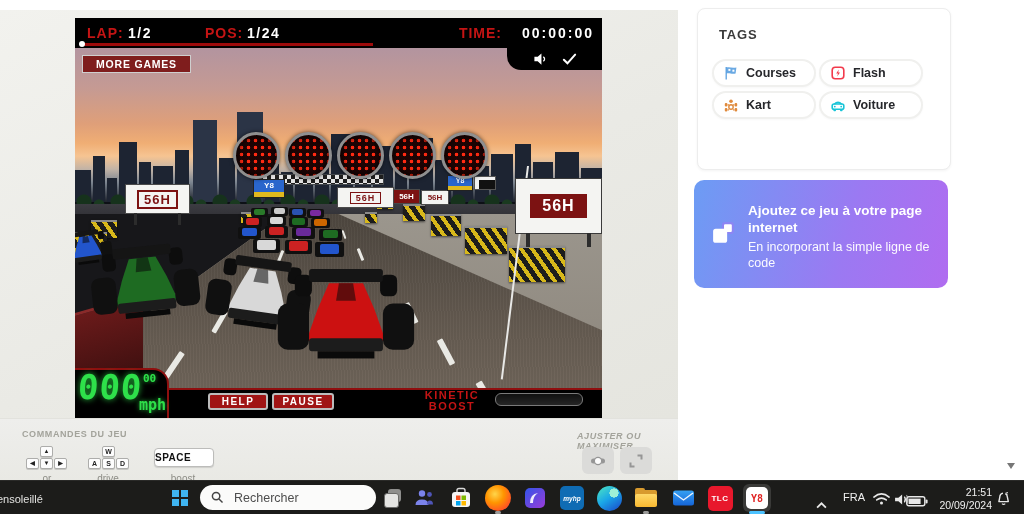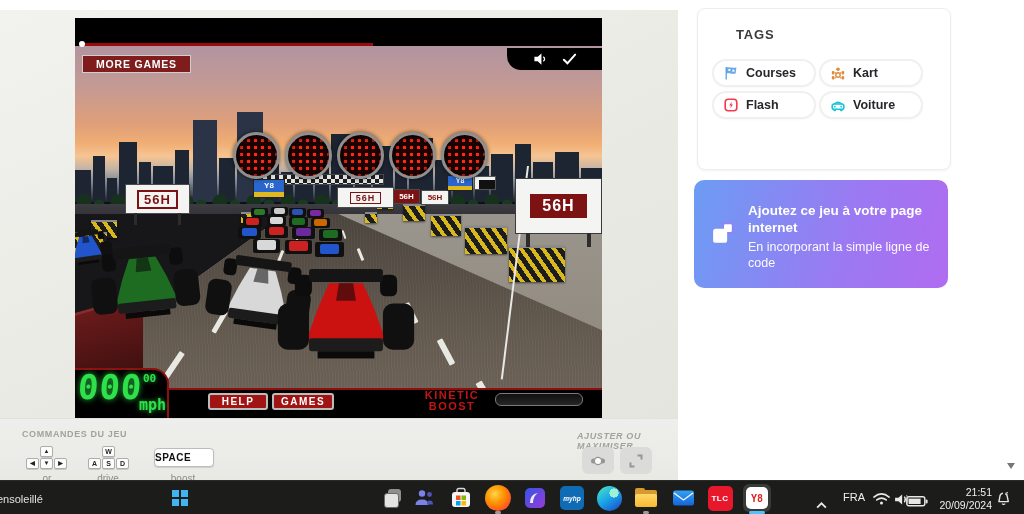--- a/index.html
+++ b/index.html
@@ -169,55 +169,55 @@
 </style>
 </head>
 <body>
 
 <div id="screen">
 
   <div class="abs play-bg"></div>
   <div class="abs right-panel">
 
     <div class="abs tags-card">
-      <div class="abs tags-title" style="left:21px;top:18px;margin-left:17px;">TAGS</div>
+      <div class="abs tags-title" style="left:21px;top:18px;">TAGS</div>
       <div class="abs tags-list" style="left:14px;top:50px;">
           <div class="tag-pill">
             <span style="display:inline-flex;">
               <svg width="16" height="16" viewBox="0 0 16 16">
       <line x1="3.2" y1="2" x2="3.2" y2="14.5" stroke="#5aa0e0" stroke-width="1.3"></line>
       <path d="M3.2 2.8 C6 1.6 9 3.4 13.4 2.4 L12.6 8.6 C8.6 9.4 6 7.6 3.2 8.6 Z" fill="#5aa0e0" opacity=".9"></path>
       <rect x="5.4" y="3.9" width="2" height="2" fill="#fff"></rect>
                 <rect x="9.4" y="4.7" width="2" height="2" fill="#fff"></rect>
               </svg>
             </span>
                  <span class="lb">Courses</span>
+          </div>
+          <div class="tag-pill">
+            <span style="display:inline-flex;">
+              <svg width="16" height="16" viewBox="0 0 16 16">
+      <rect x="2.2" y="2.2" width="11.6" height="11.6" rx="3" fill="none" stroke="#f23a4c" stroke-width="1.6"></rect>
+      <path d="M8.8 4.4 L6.2 8.6 H8 L7.2 11.6 L10 7.4 H8.2 Z" fill="#f23a4c"></path>
+              </svg>
+            </span>
+                 <span class="lb">Flash</span>
           </div>
           <div class="tag-pill">
             <span style="display:inline-flex;">
               <svg width="16" height="16" viewBox="0 0 16 16">
       <circle cx="8" cy="4.3" r="1.8" fill="#e08a3c"></circle>
       <rect x="1.8" y="6" width="2.6" height="3.6" rx="1" fill="#e08a3c"></rect>
                 <rect x="11.6" y="6" width="2.6" height="3.6" rx="1" fill="#e08a3c"></rect>
       <rect x="1.8" y="11" width="2.6" height="3.6" rx="1" fill="#e08a3c"></rect>
                 <rect x="11.6" y="11" width="2.6" height="3.6" rx="1" fill="#e08a3c"></rect>
       <circle cx="8" cy="10" r="2.2" fill="none" stroke="#e08a3c" stroke-width="1.4"></circle>
       <path d="M4.6 7.8 H6 M10 7.8 H11.4 M4.6 12.8 H6 M10 12.8 H11.4" stroke="#e08a3c" stroke-width="1.2"></path>
               </svg>
             </span>
                  <span class="lb">Kart</span>
-          </div>
-          <div class="tag-pill">
-            <span style="display:inline-flex;">
-              <svg width="16" height="16" viewBox="0 0 16 16">
-      <rect x="2.2" y="2.2" width="11.6" height="11.6" rx="3" fill="none" stroke="#f23a4c" stroke-width="1.6"></rect>
-      <path d="M8.8 4.4 L6.2 8.6 H8 L7.2 11.6 L10 7.4 H8.2 Z" fill="#f23a4c"></path>
-              </svg>
-            </span>
-                 <span class="lb">Flash</span>
           </div>
           <div class="tag-pill">
             <span style="display:inline-flex;">
               <svg width="16" height="16" viewBox="0 0 16 16">
       <path d="M4.2 7.2 Q8 3.4 11.8 7.2" fill="none" stroke="#18c5d8" stroke-width="1.6"></path>
       <rect x="2.2" y="7" width="11.6" height="5.2" rx="1.8" fill="none" stroke="#18c5d8" stroke-width="1.6"></rect>
       <circle cx="4.8" cy="9.6" r=".9" fill="#18c5d8"></circle>
                 <circle cx="11.2" cy="9.6" r=".9" fill="#18c5d8"></circle>
       <rect x="3.4" y="12.4" width="2.6" height="1.8" rx=".8" fill="#18c5d8"></rect>
                 <rect x="10" y="12.4" width="2.6" height="1.8" rx=".8" fill="#18c5d8"></rect>
@@ -434,20 +434,28 @@
       </div>
 
     <div class="abs lights-row" id="lights">
         <div class="start-light"></div>
         <div class="start-light"></div>
         <div class="start-light"></div>
         <div class="start-light"></div>
         <div class="start-light"></div>
       </div>
 
+    <div class="abs hud-top">
+      <span class="abs hud-lab" style="left:12px;top:7px;">LAP:</span>
+      <span class="abs hud-val" style="left:53px;top:7px;">1/2</span>
+      <span class="abs hud-lab" style="left:130px;top:7px;">POS:</span>
+      <span class="abs hud-val" style="left:172px;top:7px;">1/24</span>
+      <span class="abs hud-lab" style="right:100px;top:7px;">TIME:</span>
+      <span class="abs hud-val" style="right:8px;top:7px;letter-spacing:2px;">00:00:00</span>
+    </div>
     <div class="abs hud-progress"></div>
     <div class="abs hud-dot"></div>
     <div class="abs more-games">MORE GAMES</div>
     <div class="abs sound-tab">
       <span style="display:inline-flex;">
         <svg width="15" height="14" viewBox="0 0 16 14">
           <path d="M1.5 4.5 H5 L9 1 V13 L5 9.5 H1.5 Z" fill="#fff"></path>
           <path d="M11 4.5 C12.8 6 12.8 8 11 9.5" stroke="#fff" stroke-width="1.4" fill="none"></path>
         </svg>
       </span>
@@ -457,21 +465,21 @@
         </svg>
       </span>
     </div>
 
     <div class="abs hud-bar"></div>
     <div class="abs speedo-box"></div>
     <div class="abs speed-main">000</div>
     <div class="abs speed-dec">00</div>
     <div class="abs speed-unit">mph</div>
     <div class="game-btn" style="left:133px;top:375px;width:56px;height:13px;">HELP</div>
-    <div class="game-btn" style="left:197px;top:375px;width:58px;height:13px;">GAMES</div>
+    <div class="game-btn" style="left:197px;top:375px;width:58px;height:13px;">PAUSE</div>
     <div class="abs boost-label">
       <span>KINETIC</span><br>
       <span>BOOST</span>
     </div>
     <div class="abs boost-bar"></div>
   </div>
 
   <div class="abs controls-strip">
     <div class="strip-title" style="left:22px;top:10px;">COMMANDES DU JEU</div>
 
@@ -507,20 +515,27 @@
 
   <div class="abs" style="left:1007px;top:463px;width:0;height:0;border-left:4px solid transparent;border-right:4px solid transparent;border-top:6px solid #777;"></div>
 
   <div class="abs taskbar">
     <div class="abs tb-weather">ensoleillé</div>
     <div class="abs tb-start">
       <div></div>
         <div></div>
         <div></div>
         <div></div>
+    </div>
+    <div class="abs tb-search">
+      <svg width="13" height="13" viewBox="0 0 14 14">
+        <circle cx="5.5" cy="5.5" r="4" stroke="#444" stroke-width="1.6" fill="none"></circle>
+        <line x1="8.6" y1="8.6" x2="12.4" y2="12.4" stroke="#444" stroke-width="1.6"></line>
+      </svg>
+      <input type="text" placeholder="Rechercher" style="">
     </div>
     <div class="abs tb-taskview">
       <div class="back"></div>
         <div class="front"></div>
     </div>
     <div class="abs tb-apps" id="tb-apps">
         <div class="tb-app">
           <svg width="24" height="20" viewBox="0 0 24 20">
       <circle cx="10" cy="5.5" r="3.2" fill="#7b83eb"></circle>
       <path d="M3.5 17 Q3.5 11.5 10 11.5 Q16.5 11.5 16.5 17 Z" fill="#7b83eb"></path>

